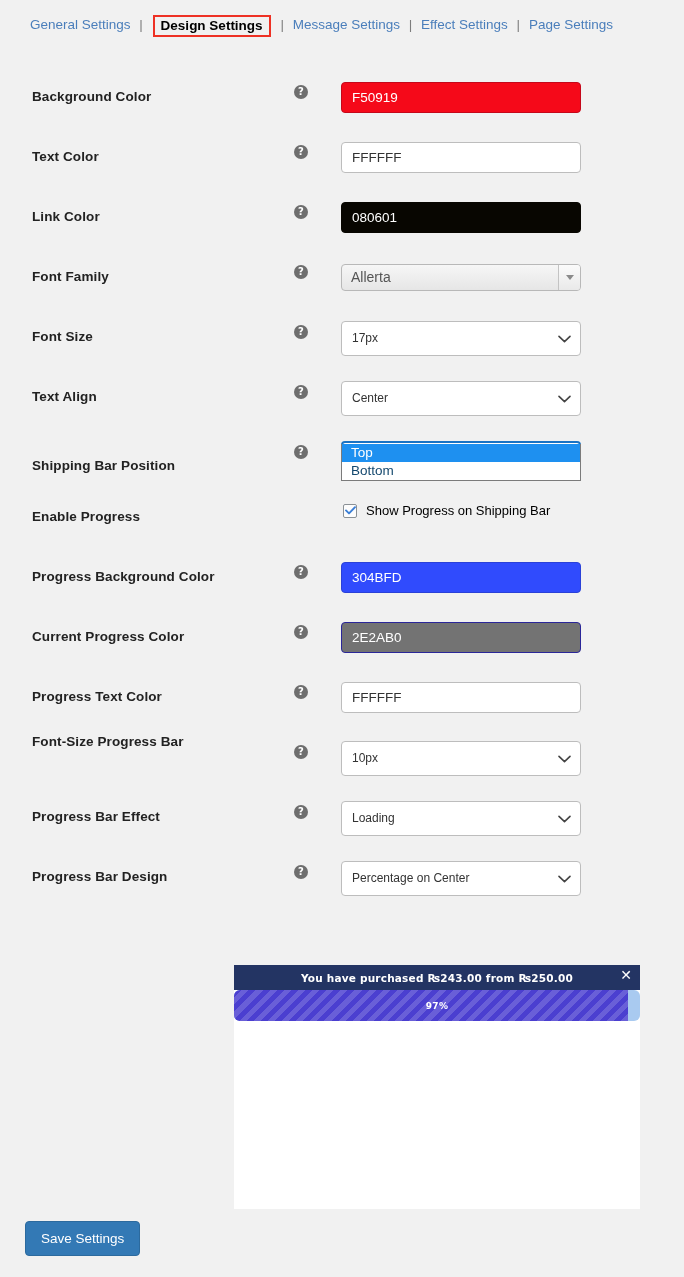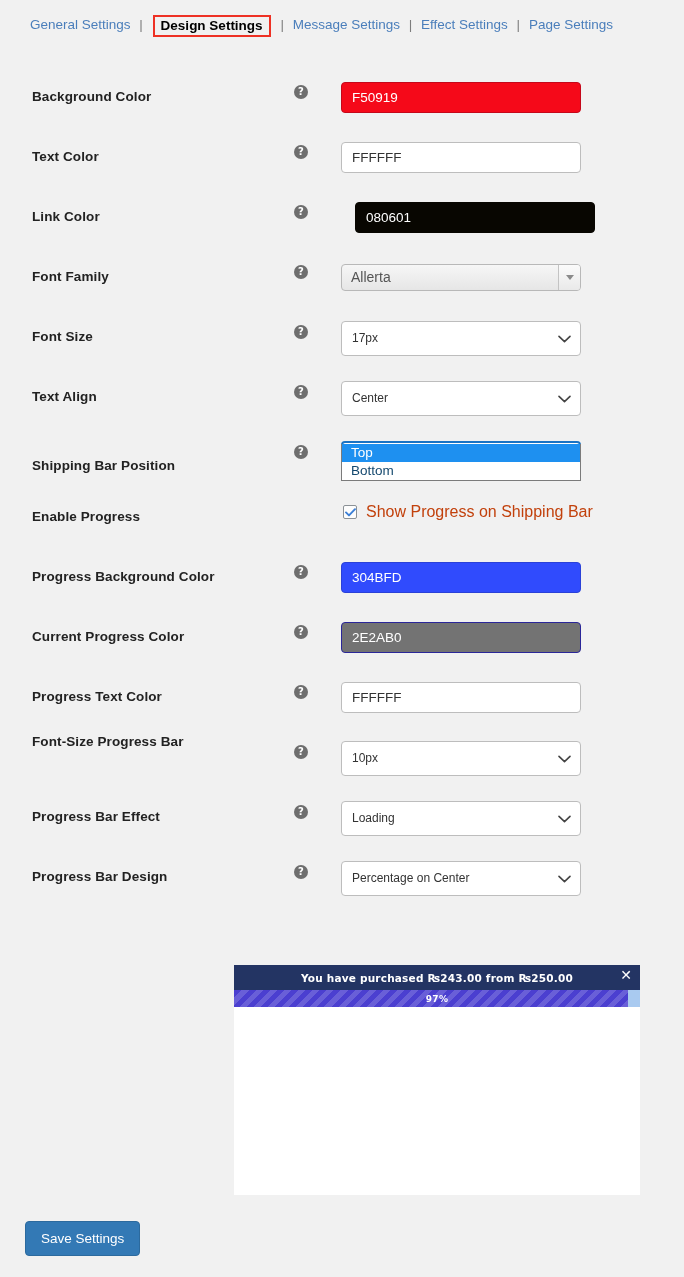--- a/index.html
+++ b/index.html
@@ -95,21 +95,21 @@
     border-radius: 4px;
     border: 1px solid #bdbdbd;
     padding: 0 10px;
     font-size: 13.5px;
     font-family: "Liberation Sans", sans-serif;
     background: #fff;
     color: #333;
     outline: none;
   }
   .txt.red   { background:#f50919; border-color:#c5071a; color:#fff; }
-  .txt.black { background:#080601; border-color:#080601; color:#fff;margin-left:14px; }
+  .txt.black { background:#080601; border-color:#080601; color:#fff; }
   .txt.blue  { background:#304bfd; border-color:#2a41d8; color:#fff; }
   .txt.navy  { background:#737373; border-color:#2a2699; color:#fff; }
 
   
   .sel {
     box-sizing: border-box;
     position: relative;
     width: 240px;
     height: 35px;
     border-radius: 4px;
@@ -213,22 +213,22 @@
     box-sizing: border-box;
     border: 1px solid #8b9196;
     border-radius: 2px;
     background: #fdfdfd;
     display: flex;
     align-items: center;
     justify-content: center;
     cursor: pointer;
   }
   .cb-label {
-    font-size: 16px;
-    color: #c2410c;
+    font-size: 13px;
+    color: #000000;
     white-space: nowrap;
   }
 
   
   .preview {
     position: absolute;
     left: 234px;
     top: 965px;
     width: 406px;
     height: 230px;
@@ -256,23 +256,24 @@
     right: 8px;
     top: 3px;
     color: #ffffff;
     font-size: 14px;
     line-height: 14px;
     font-family: "DejaVu Sans", sans-serif;
     cursor: pointer;
   }
   .pv-track {
     position: relative;
-    height: 17px;
+    height: 31px;
     background: #a9caf0;
     overflow: hidden;
+    border-radius: 6px;
   }
   .pv-fill {
     position: absolute;
     left: 0; top: 0; bottom: 0;
     background-color: #4b3fd0;
     background-image: repeating-linear-gradient(
       -45deg,
       rgba(255,255,255,0.17) 0px,
       rgba(255,255,255,0.17) 5px,
       rgba(255,255,255,0.0) 5px,

